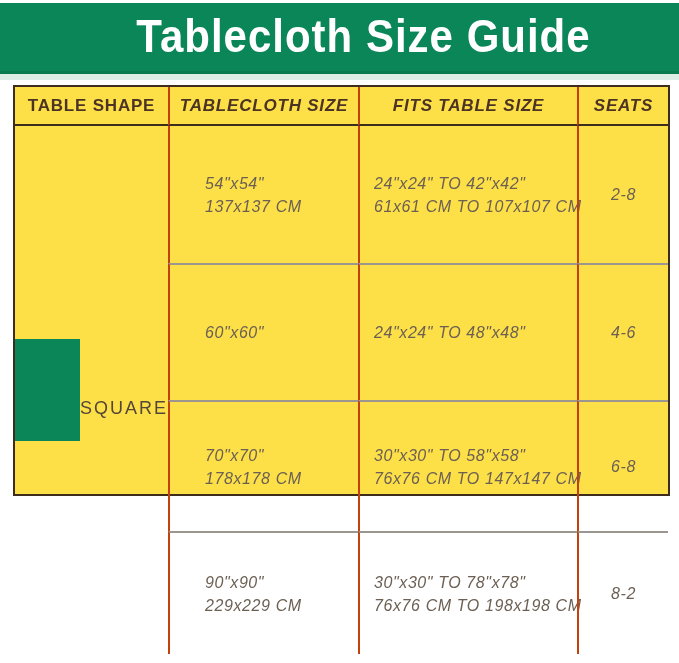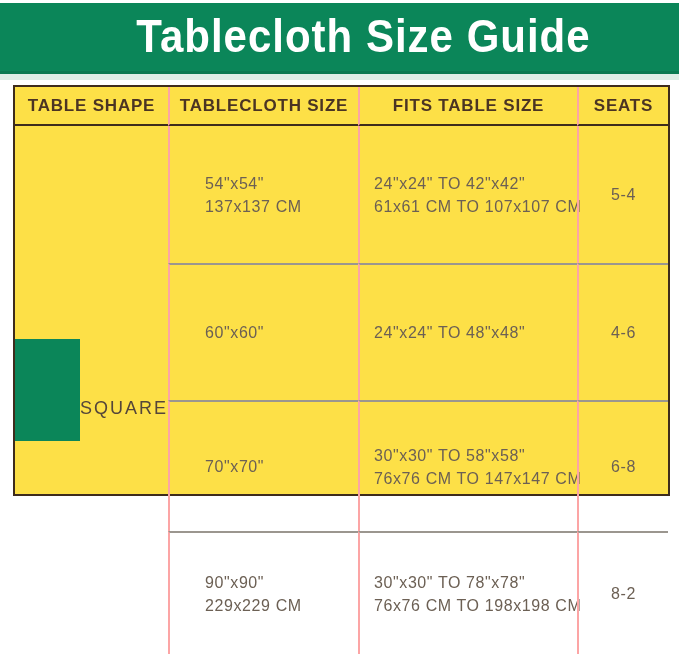--- a/index.html
+++ b/index.html
@@ -33,21 +33,21 @@
   .size-table{
     position:absolute;left:13px;top:85px;width:657px;height:411px;
     box-sizing:border-box;
     border:2px solid #3E2C1C;
     display:grid;
     grid-template-columns:153px 190px 219px 91px;
     grid-template-rows:39px 137px 137px 131px 123px;
     background:#fde047;
   }
   .cell{box-sizing:border-box;}
-  .vline{border-left:2px solid #fca5a5;}
+  .vline{border-left:2px solid #c2410c;font-style:italic;}
   .hcell{
     border-bottom:2px solid #3E2C1C;
     display:flex;align-items:center;justify-content:center;
     color:#4B3423;
     font-weight:bold;
     font-size:17px;
     letter-spacing:0.8px;
     white-space:nowrap;
   }
   .rowline{border-top:2px solid #9B968F;}
@@ -106,32 +106,33 @@
     </div>
 
     <div class="cell body-cell tc-cell vline">
       <span>54"x54"</span>
       <span>137x137 CM</span>
     </div>
     <div class="cell body-cell fits-cell vline">
       <span>24"x24" TO 42"x42"</span>
       <span>61x61 CM TO 107x107 CM</span>
     </div>
-    <div class="cell seats-cell vline">5-4</div>
+    <div class="cell seats-cell vline">2-8</div>
 
     <div class="cell body-cell tc-cell vline rowline">
       <span>60"x60"</span>
     </div>
     <div class="cell body-cell fits-cell vline rowline">
       <span>24"x24" TO 48"x48"</span>
     </div>
     <div class="cell seats-cell vline rowline">4-6</div>
 
     <div class="cell body-cell tc-cell vline rowline">
       <span>70"x70"</span>
+      <span>178x178 CM</span>
     </div>
     <div class="cell body-cell fits-cell vline rowline">
       <span>30"x30" TO 58"x58"</span>
       <span>76x76 CM TO 147x147 CM</span>
     </div>
     <div class="cell seats-cell vline rowline">6-8</div>
 
     <div class="cell body-cell tc-cell vline rowline">
       <span>90"x90"</span>
       <span>229x229 CM</span>

